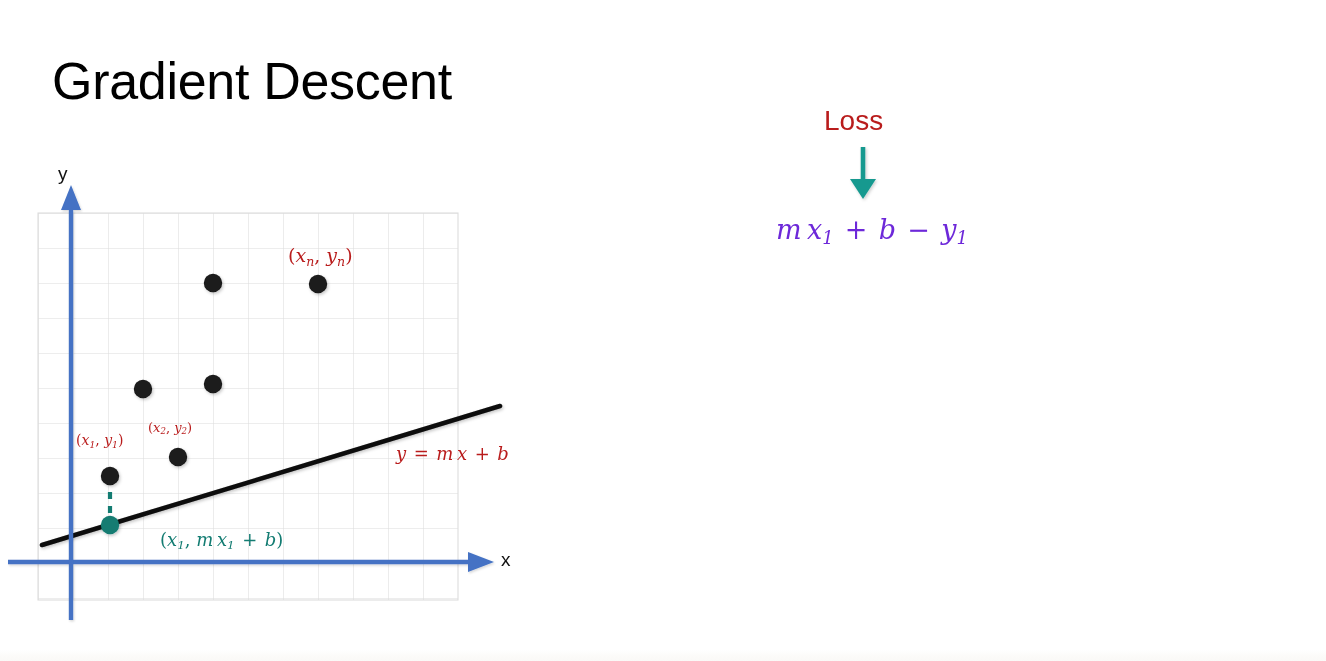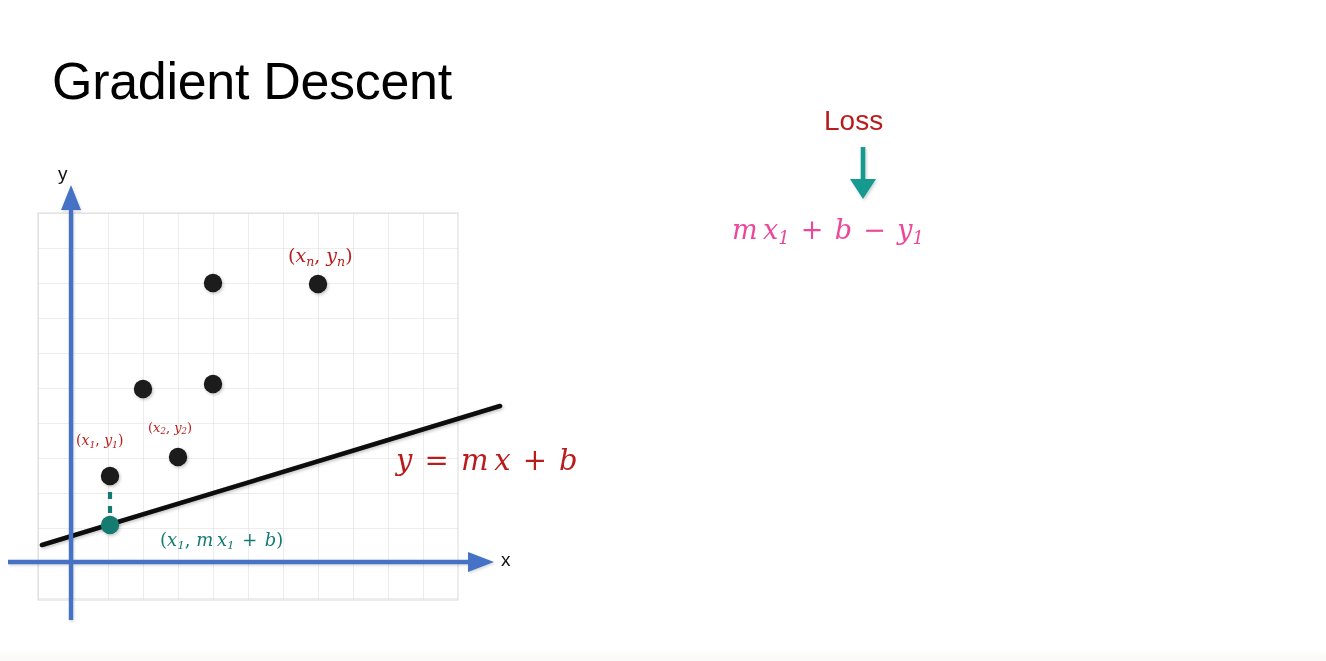--- a/index.html
+++ b/index.html
@@ -77,21 +77,21 @@
     font-style: italic;
     vertical-align: -0.28em;
     line-height: 0;
   }
   .math .op { font-style: normal; padding: 0 0.10em; }
   .math .paren { font-style: normal; }
 
   #label-xn-yn { left: 288px; top: 244px; font-size: 19px; }
   #label-x1-y1 { left: 76px;  top: 432px; font-size: 14px; }
   #label-x2-y2 { left: 148px; top: 420px; font-size: 13px; }
-  #label-line-eq { left: 396px; top: 443px; font-size: 29px; }
+  #label-line-eq { left: 396px; top: 443px; font-size: 18px; }
 
   #label-proj {
     left: 116px;
     top: 529px;
     font-size: 18px;
     color: #137C72;
     margin-left: 44px;
   }
 
   
@@ -105,24 +105,24 @@
     white-space: nowrap;
   }
   #loss-arrow {
     position: absolute;
     left: 836px;
     top: 143px;
     width: 56px;
     height: 60px;
   }
   #loss-formula {
-    left: 732px;
+    left: 776px;
     top: 214px;
     font-size: 27px;
-    color: #ec4899;
+    color: #6d28d9;
   }
 </style>
 </head>
 <body>
 
 <div id="slide">
 
   <div id="slide-bottom-edge"></div>
 
   <div id="title">Gradient Descent</div>

